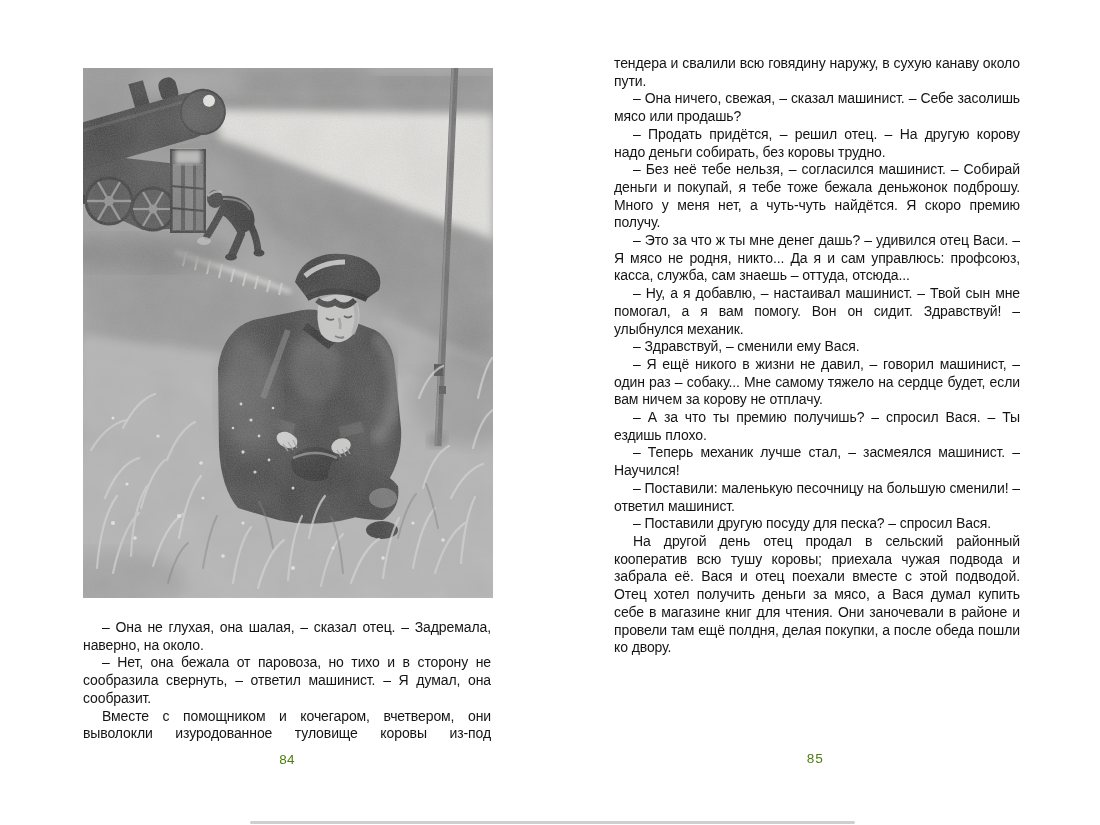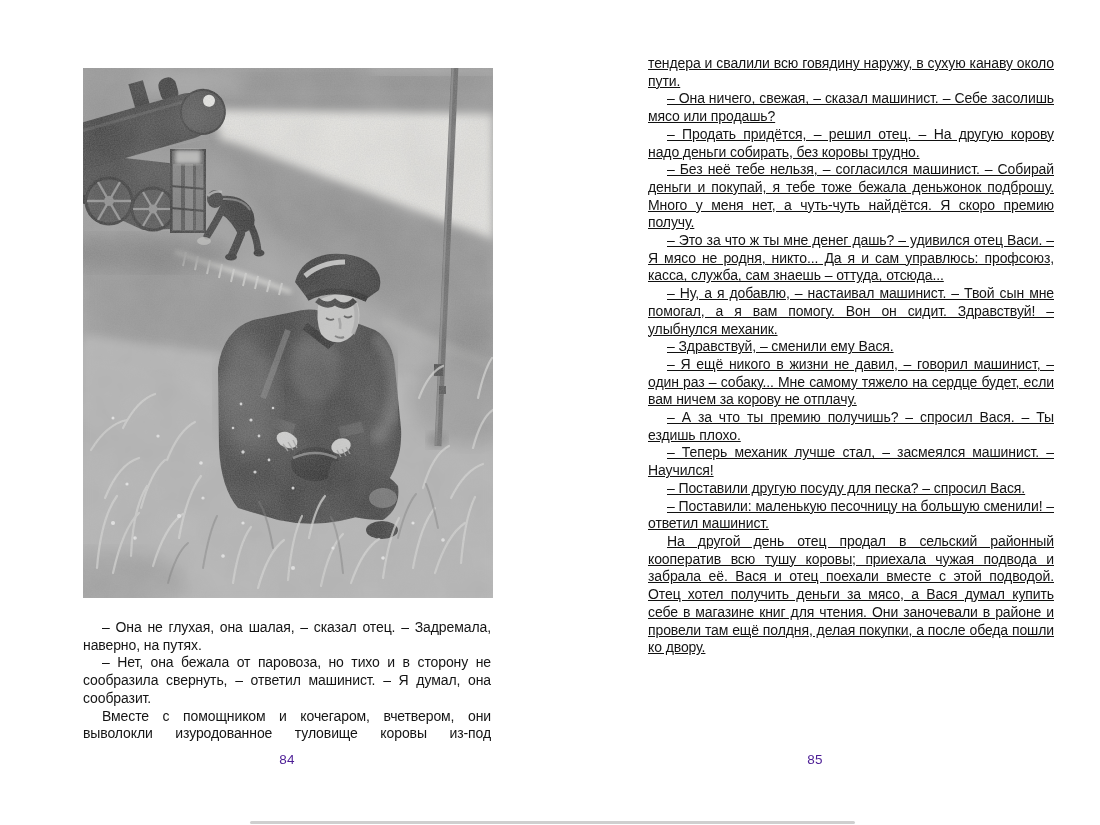--- a/index.html
+++ b/index.html
@@ -4,24 +4,24 @@
 <style>
   html,body{margin:0;padding:0;background:#ffffff;}
   .spread{position:relative;width:1100px;height:825px;background:#ffffff;
           font-family:"Liberation Sans",sans-serif;color:#111;overflow:hidden;}
   .illustration{position:absolute;left:83px;top:68px;width:410px;height:530px;display:block;}
   .textcol{position:absolute;font-size:14px;line-height:17.7px;letter-spacing:-0.1px;}
   .textcol p{margin:0;text-align:justify;text-indent:19px;hyphens:auto;color:#141414;}
   .textcol p.noindent{text-indent:0;}
   .textcol p.justify-last{text-align-last:justify;}
   .left-text{left:83px;top:619px;width:408px;}
-  .right-text{left:648px;top:55px;width:406px;text-decoration:underline;}
-  .pagenum{position:absolute;top:752px;text-align:center;font-size:13.5px;color:#4c1d95;letter-spacing:.3px;}
+  .right-text{left:614px;top:55px;width:406px;}
+  .pagenum{position:absolute;top:752px;text-align:center;font-size:13.5px;color:#4d7c0f;letter-spacing:.3px;}
   .pagenum.pn-left{left:83px;width:408px;}
-  .pagenum.pn-right{left:612px;width:406px;}
+  .pagenum.pn-right{left:612px;width:406px;font-family:Liberation Mono, monospace;}
   .bottom-scrollbar{position:absolute;left:250px;top:821px;width:605px;height:3px;
           background:#cfcfcf;border-radius:2px;}
 </style>
 </head>
 <body>
 
 <div class="spread">
 
   <svg class="illustration" viewBox="0 0 410 530" xmlns="http://www.w3.org/2000/svg">
     <defs>
@@ -260,37 +260,37 @@
         <circle cx="360" cy="472" r="1.8"></circle>
         <circle cx="30" cy="350" r="1.5"></circle>
     </g>
 
     <rect x="0" y="0" width="410" height="530" filter="url(#blotchD)"></rect>
     <rect x="0" y="0" width="410" height="530" filter="url(#blotchL)"></rect>
     <rect x="0" y="0" width="410" height="530" filter="url(#grain)"></rect>
   </svg>
 
   <div class="textcol left-text">
-    <p>– Она не глухая, она шалая, – сказал отец. – Задремала, наверно, на путях.</p>
+    <p>– Она не глухая, она шалая, – сказал отец. – Задремала, наверно, на около.</p>
     <p>– Нет, она бежала от паровоза, но тихо и в сторону не сообразила свернуть, – ответил машинист. – Я думал, она сообразит.</p>
     <p class="justify-last">Вместе с помощником и кочегаром, вчетвером, они выволокли изуродованное туловище коровы из-под</p>
   </div>
   <div class="pagenum pn-left">84</div>
 
   <div class="textcol right-text">
     <p class="noindent">тендера и свалили всю говядину наружу, в сухую канаву около пути.</p>
     <p>– Она ничего, свежая, – сказал машинист. – Себе засолишь мясо или продашь?</p>
     <p>– Продать придётся, – решил отец. – На другую корову надо деньги собирать, без коровы трудно.</p>
     <p>– Без неё тебе нельзя, – согласился машинист. – Собирай деньги и покупай, я тебе тоже бежала деньжонок подброшу. Много у меня нет, а чуть-чуть найдётся. Я скоро премию получу.</p>
     <p>– Это за что ж ты мне денег дашь? – удивился отец Васи. – Я мясо не родня, никто... Да я и сам управлюсь: профсоюз, касса, служба, сам знаешь – оттуда, отсюда...</p>
     <p>– Ну, а я добавлю, – настаивал машинист. – Твой сын мне помогал, а я вам помогу. Вон он сидит. Здравствуй! – улыбнулся механик.</p>
     <p>– Здравствуй, – сменили ему Вася.</p>
     <p>– Я ещё никого в жизни не давил, – говорил машинист, – один раз – собаку... Мне самому тяжело на сердце будет, если вам ничем за корову не отплачу.</p>
     <p>– А за что ты премию получишь? – спросил Вася. – Ты ездишь плохо.</p>
     <p>– Теперь механик лучше стал, – засмеялся машинист. – Научился!</p>
+    <p>– Поставили: маленькую песочницу на большую сменили! – ответил машинист.</p>
     <p>– Поставили другую посуду для песка? – спросил Вася.</p>
-    <p>– Поставили: маленькую песочницу на большую сменили! – ответил машинист.</p>
     <p>На другой день отец продал в сельский районный кооператив всю тушу коровы; приехала чужая подвода и забрала её. Вася и отец поехали вместе с этой подводой. Отец хотел получить деньги за мясо, а Вася думал купить себе в магазине книг для чтения. Они заночевали в районе и провели там ещё полдня, делая покупки, а после обеда пошли ко двору.</p>
   </div>
   <div class="pagenum pn-right">85</div>
 
   <div class="bottom-scrollbar"></div>
 </div>
 
 </body></html>

